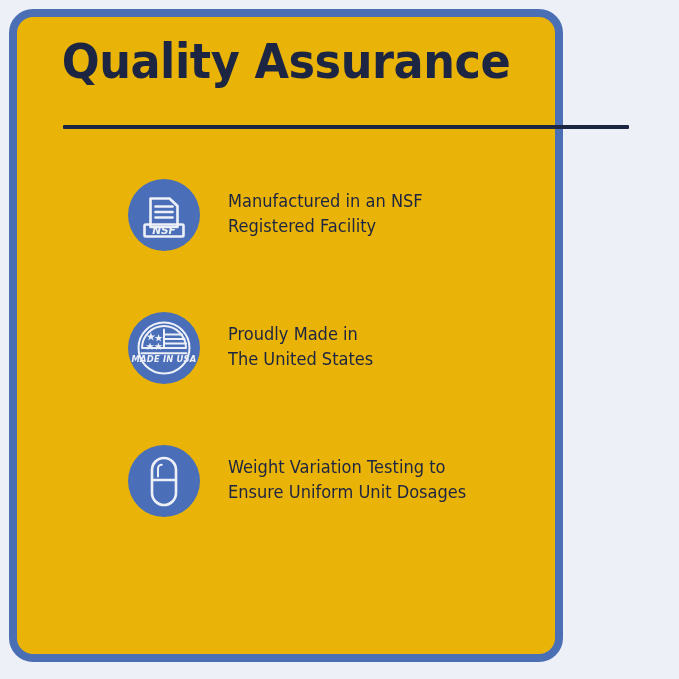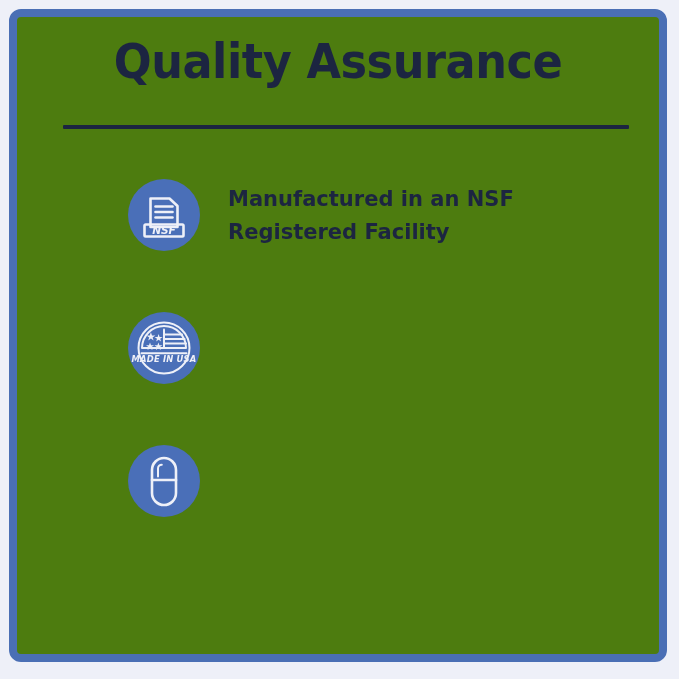--- a/index.html
+++ b/index.html
@@ -11,26 +11,26 @@
     height: 679px;
     background: #eef0f8;
     font-family: "Liberation Sans", sans-serif;
     overflow: hidden;
   }
 
   .panel {
     position: absolute;
     left: 9px;
     top: 9px;
-    width: 658px;
+    width: 554px;
     height: 653px;
     box-sizing: border-box;
     border: 8px solid #4a6fb5;
-    border-radius: 12px;
-    background: #4d7c0f;
+    border-radius: 24px;
+    background: #eab308;
   }
 
   .panel-inner {
     position: absolute;
     left: 0;
     top: 0;
     right: 0;
     bottom: 0;
     padding: 0;
   }
@@ -92,22 +92,22 @@
   }
 
   .row-text {
     position: absolute;
     left: 211px;
     right: 22px;
     top: 50%;
     transform: translateY(-50%);
     color: #1c2541;
     font-family: "DejaVu Sans", sans-serif;
-    font-weight: bold;
-    font-size: 22px;
+    font-weight: normal;
+    font-size: 17px;
     line-height: 1.52;
   }
   .row-text .ln {
     display: block;
     transform: scaleX(0.955);
     transform-origin: left center;
     white-space: nowrap;
   }
 </style>
 </head>
@@ -160,30 +160,38 @@
             </g>
             <g fill="#eef0f8">
               <polygon points="23.5,23.5 24.6,26.6 27.9,26.6 25.2,28.6 26.2,31.7 23.5,29.8 20.8,31.7 21.8,28.6 19.1,26.6 22.4,26.6" transform="translate(-0.6,-3.2) scale(1)"></polygon>
               <polygon points="30.6,22.0 31.6,24.9 34.6,24.9 32.2,26.7 33.1,29.6 30.6,27.8 28.1,29.6 29.0,26.7 26.6,24.9 29.6,24.9"></polygon>
               <polygon points="22.0,30.4 23.0,33.3 26.0,33.3 23.6,35.1 24.5,38.0 22.0,36.2 19.5,38.0 20.4,35.1 18.0,33.3 21.0,33.3"></polygon>
               <polygon points="30.4,30.4 31.4,33.3 34.4,33.3 32.0,35.1 32.9,38.0 30.4,36.2 27.9,38.0 28.8,35.1 26.4,33.3 29.4,33.3"></polygon>
             </g>
             <text x="36" y="50.3" text-anchor="middle" fill="#eef0f8" font-family="DejaVu Sans, sans-serif" font-size="8.4" font-weight="bold" letter-spacing="0.2">MADE IN USA</text>
           </svg>
         </div>
+        <div class="row-text">
+          <span class="ln">Proudly Made in</span>
+          <span class="ln">The United States</span>
+        </div>
       </div>
 
       <div class="row">
         <div class="icon-wrap">
           <svg class="icon-circle" viewBox="0 0 72 72" xmlns="http://www.w3.org/2000/svg">
             <circle cx="36" cy="36" r="36" fill="#4a6fb8"></circle>
             <g fill="none" stroke="#eef0f8" stroke-width="2.6" stroke-linejoin="round" stroke-linecap="round">
               <rect x="24" y="13" width="24" height="47" rx="12"></rect>
               <line x1="24" y1="35" x2="48" y2="35"></line>
               <path d="M30 31.5 V23.5 A3.8 3.8 0 0 1 33.8 19.7" stroke-width="2"></path>
             </g>
           </svg>
         </div>
+        <div class="row-text">
+          <span class="ln">Weight Variation Testing to</span>
+          <span class="ln">Ensure Uniform Unit Dosages</span>
+        </div>
       </div>
 
     </div>
   </div>
 </div>
 
 </body></html>

